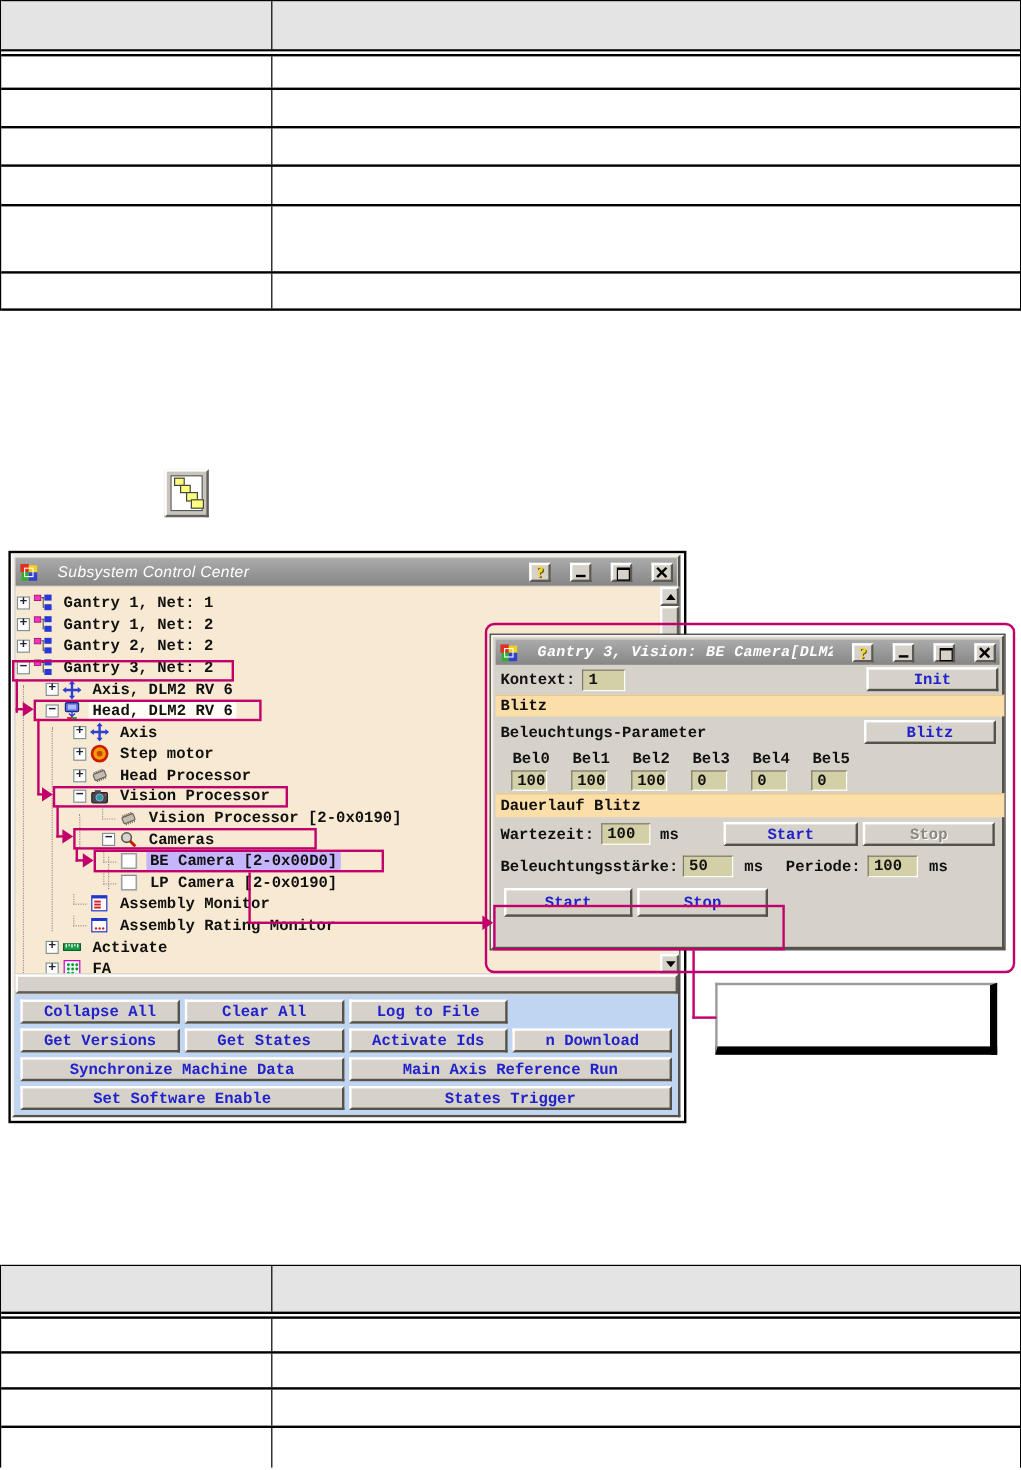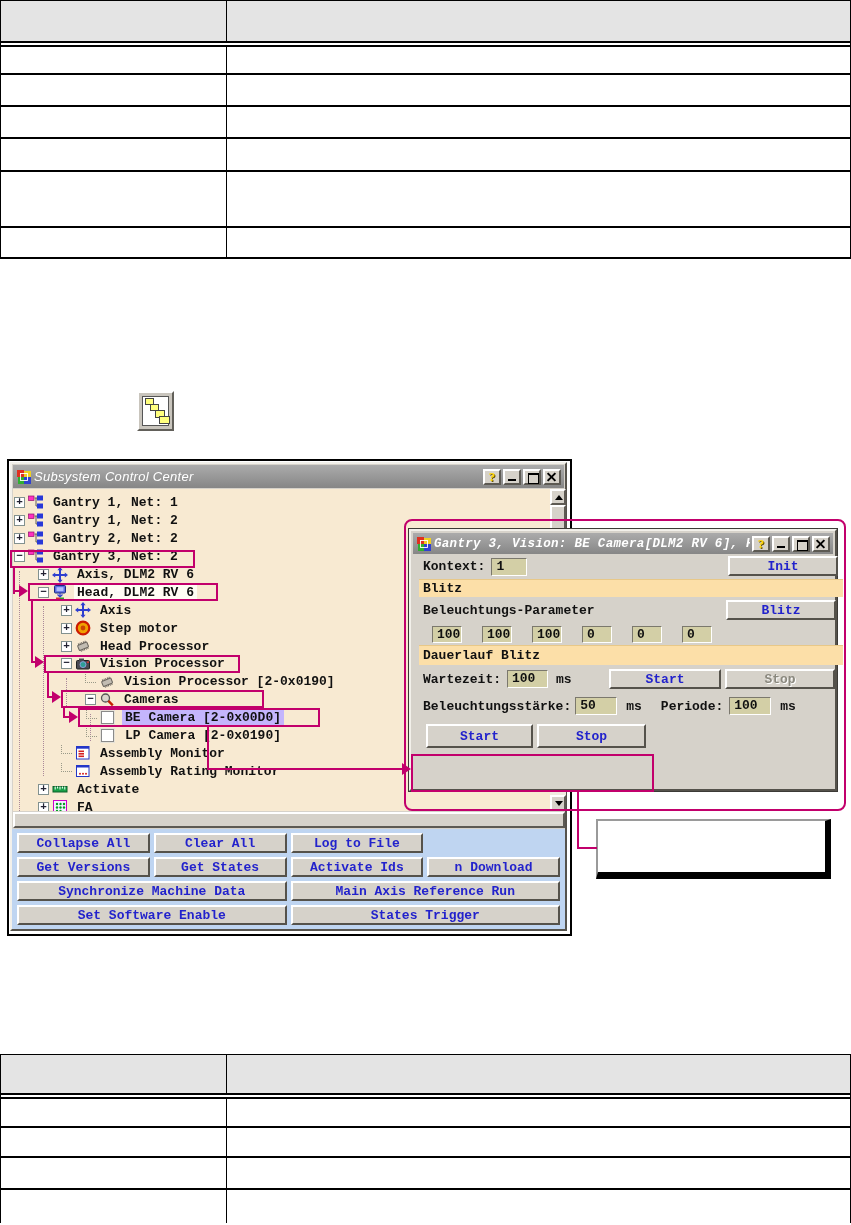--- a/index.html
+++ b/index.html
@@ -30,21 +30,21 @@
   
   .doc-icon-btn{position:absolute;left:137px;top:391px;width:37px;height:40px;background:#c9c5bd;
     border:2px solid;border-color:#fff #62605a #62605a #fff;padding:3px}
   .doc-icon-btn .inner{position:relative;width:100%;height:100%;background:#fff;border:1px solid #555}
   .doc-icon-btn .sq{position:absolute;background:#ffff7e;border:1px solid #444}
 
   
   .figure-frame{position:absolute;left:7px;top:459px;width:565px;height:477px;border:2px solid #000;z-index:1}
   .win{position:absolute;left:10px;top:462px;width:557px;height:469px;background:var(--chrome);
     border:2px solid;border-color:#f2f0ea #55524b #55524b #f2f0ea;z-index:2}
-  .titlebar{position:absolute;display:flex;align-items:center;gap:2px;padding:0 3px;
+  .titlebar{position:absolute;display:flex;align-items:center;gap:16px;padding:0 3px;
     background:linear-gradient(180deg,#ababab,#868686);}
   .win .titlebar{left:1px;top:1px;width:551px;height:23px}
   .titlebar .t-title{flex:1;color:#fff;font-size:13px;font-style:italic;letter-spacing:.3px;white-space:nowrap;overflow:hidden}
   .app-ico{width:16px;height:16px;flex:0 0 16px}
   .tb-btn{width:18px;height:16px;background:var(--chrome);border:2px solid;border-color:#fff #5d5a53 #5d5a53 #fff;
     position:relative;flex:0 0 18px;display:flex;align-items:center;justify-content:center;cursor:default}
   .tb-btn.help{color:#ffd400;font-weight:bold;font-size:13px;text-shadow:1px 1px 0 #6b5600;font-family:"Liberation Serif",serif}
   .tb-btn.min::after{content:"";position:absolute;left:3px;bottom:2px;width:8px;height:2px;background:#000}
   .tb-btn.max::after{content:"";position:absolute;left:3px;top:2px;width:9px;height:8px;border:1px solid #000;border-top-width:2px}
   .tb-btn.close::before,.tb-btn.close::after{content:"";position:absolute;left:1px;top:5px;width:11px;height:2px;background:#000}
@@ -430,33 +430,41 @@
             <rect x="4.5" y="4.5" width="7" height="7" fill="none" stroke="#fff" stroke-width="0.9"></rect>
           </svg>
       </span>
       <span class="t-title" style="font-size:12.5px">Gantry 3, Vision: BE Camera[DLM2 RV 6], HF[505]</span>
       <span class="tb-btn help">?</span>
       <span class="tb-btn min"></span>
       <span class="tb-btn max"></span>
       <span class="tb-btn close"></span>
     </div>
 
-    <div style="position:absolute;left:8px;top:23px;width:424px">
+    <div style="position:absolute;left:2px;top:23px;width:424px">
       <div class="dlg-row" style="height:25px">
         <span>Kontext:</span>
         <span class="field" style="width:36px;margin-left:6px">1</span>
         <span class="dbtn" style="position:absolute;right:5px;top:2px;width:110px">Init</span>
       </div>
       <div class="dlg-bar" style="height:18px">
         <span>Blitz</span>
       </div>
       <div class="dlg-row" style="height:27px">
         <span>Beleuchtungs-Parameter</span>
         <span class="dbtn" style="position:absolute;right:7px;top:3px;width:110px">Blitz</span>
       </div>
+      <div class="dlg-row" style="height:16px;padding-left:14px" id="bel-labels">
+          <span class="bel-label">Bel0</span>
+          <span class="bel-label">Bel1</span>
+          <span class="bel-label">Bel2</span>
+          <span class="bel-label">Bel3</span>
+          <span class="bel-label">Bel4</span>
+          <span class="bel-label">Bel5</span>
+        </div>
       <div class="dlg-row" style="height:21px;padding-left:13px" id="bel-fields">
           <span class="field bel-field">100</span>
           <span class="field bel-field">100</span>
           <span class="field bel-field">100</span>
           <span class="field bel-field">0</span>
           <span class="field bel-field">0</span>
           <span class="field bel-field">0</span>
         </div>
       <div class="dlg-bar" style="height:20px">
         <span>Dauerlauf Blitz</span>

